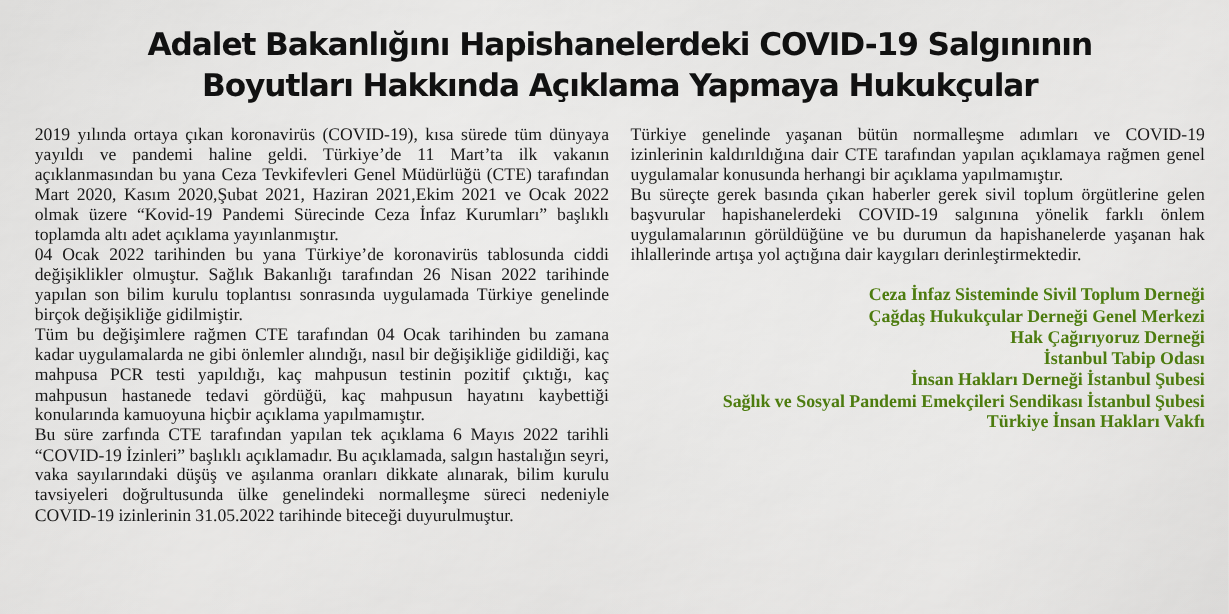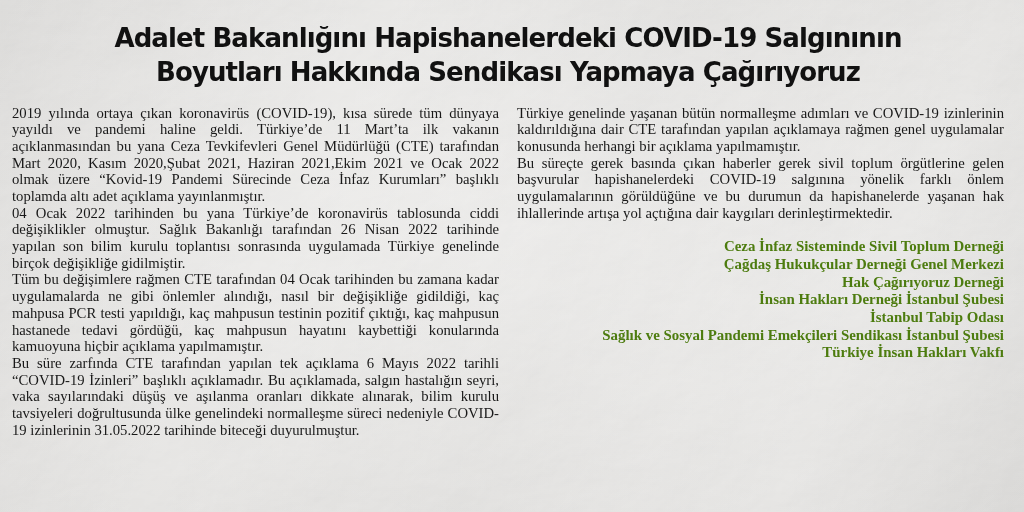--- a/index.html
+++ b/index.html
@@ -30,21 +30,21 @@
     inset: 0;
     z-index: 1;
     pointer-events: none;
     background:
       radial-gradient(ellipse 900px 500px at 50% 45%, rgba(255,255,255,0.25), rgba(0,0,0,0.04) 95%),
       linear-gradient(115deg, rgba(0,0,0,0.03) 0%, rgba(255,255,255,0.06) 30%, rgba(0,0,0,0.02) 55%, rgba(255,255,255,0.05) 80%, rgba(0,0,0,0.04) 100%);
   }
   .page {
     position: relative;
     z-index: 2;
-    padding: 22px 20px 0 12px;
+    padding: 22px 20px 0 29px;
     box-sizing: border-box;
     width: 1024px;
     height: 512px;
   }
   .title {
     font-family: "DejaVu Sans", "Liberation Sans", sans-serif;
     font-weight: bold;
     font-size: 26px;
     line-height: 1.3;
     letter-spacing: -0.9px;
@@ -91,41 +91,41 @@
     </filter>
   </defs>
   <rect width="1024" height="512" filter="url(#crumple)"></rect>
 </svg>
 <div class="paper-sheen"></div>
 
 <div class="page">
 
   <h1 class="title">
     <span class="title-line">Adalet Bakanlığını Hapishanelerdeki COVID-19 Salgınının</span>
-    <span class="title-line">Boyutları Hakkında Sendikası Yapmaya Çağırıyoruz</span>
+    <span class="title-line">Boyutları Hakkında Açıklama Yapmaya Hukukçular</span>
   </h1>
 
   <div class="columns">
 
     <div class="col">
       <p>2019 yılında ortaya çıkan koronavirüs (COVID-19), kısa sürede tüm dünyaya yayıldı ve pandemi haline geldi. Türkiye’de 11 Mart’ta ilk vakanın açıklanmasından bu yana Ceza Tevkifevleri Genel Müdürlüğü (CTE) tarafından Mart 2020, Kasım 2020,Şubat 2021, Haziran 2021,Ekim 2021 ve Ocak 2022 olmak üzere “Kovid-19 Pandemi Sürecinde Ceza İnfaz Kurumları” başlıklı toplamda altı adet açıklama yayınlanmıştır.</p>
       <p>04 Ocak 2022 tarihinden bu yana Türkiye’de koronavirüs tablosunda ciddi değişiklikler olmuştur. Sağlık Bakanlığı tarafından 26 Nisan 2022 tarihinde yapılan son bilim kurulu toplantısı sonrasında uygulamada Türkiye genelinde birçok değişikliğe gidilmiştir.</p>
       <p>Tüm bu değişimlere rağmen CTE tarafından 04 Ocak tarihinden bu zamana kadar uygulamalarda ne gibi önlemler alındığı, nasıl bir değişikliğe gidildiği, kaç mahpusa PCR testi yapıldığı, kaç mahpusun testinin pozitif çıktığı, kaç mahpusun hastanede tedavi gördüğü, kaç mahpusun hayatını kaybettiği konularında kamuoyuna hiçbir açıklama yapılmamıştır.</p>
       <p>Bu süre zarfında CTE tarafından yapılan tek açıklama 6 Mayıs 2022 tarihli “COVID-19 İzinleri” başlıklı açıklamadır. Bu açıklamada, salgın hastalığın seyri, vaka sayılarındaki düşüş ve aşılanma oranları dikkate alınarak, bilim kurulu tavsiyeleri doğrultusunda ülke genelindeki normalleşme süreci nedeniyle COVID-19 izinlerinin 31.05.2022 tarihinde biteceği duyurulmuştur.</p>
     </div>
 
     <div class="col">
       <p>Türkiye genelinde yaşanan bütün normalleşme adımları ve COVID-19 izinlerinin kaldırıldığına dair CTE tarafından yapılan açıklamaya rağmen genel uygulamalar konusunda herhangi bir açıklama yapılmamıştır.</p>
       <p>Bu süreçte gerek basında çıkan haberler gerek sivil toplum örgütlerine gelen başvurular hapishanelerdeki COVID-19 salgınına yönelik farklı önlem uygulamalarının görüldüğüne ve bu durumun da hapishanelerde yaşanan hak ihlallerinde artışa yol açtığına dair kaygıları derinleştirmektedir.</p>
 
       <div class="signatories">
         <span class="signatory">Ceza İnfaz Sisteminde Sivil Toplum Derneği</span>
         <span class="signatory">Çağdaş Hukukçular Derneği Genel Merkezi</span>
         <span class="signatory">Hak Çağırıyoruz Derneği</span>
+        <span class="signatory">İstanbul Tabip Odası</span>
         <span class="signatory">İnsan Hakları Derneği İstanbul Şubesi</span>
-        <span class="signatory">İstanbul Tabip Odası</span>
         <span class="signatory">Sağlık ve Sosyal Pandemi Emekçileri Sendikası İstanbul Şubesi</span>
         <span class="signatory">Türkiye İnsan Hakları Vakfı</span>
       </div>
     </div>
 
   </div>
 </div>
 
 </body></html>

